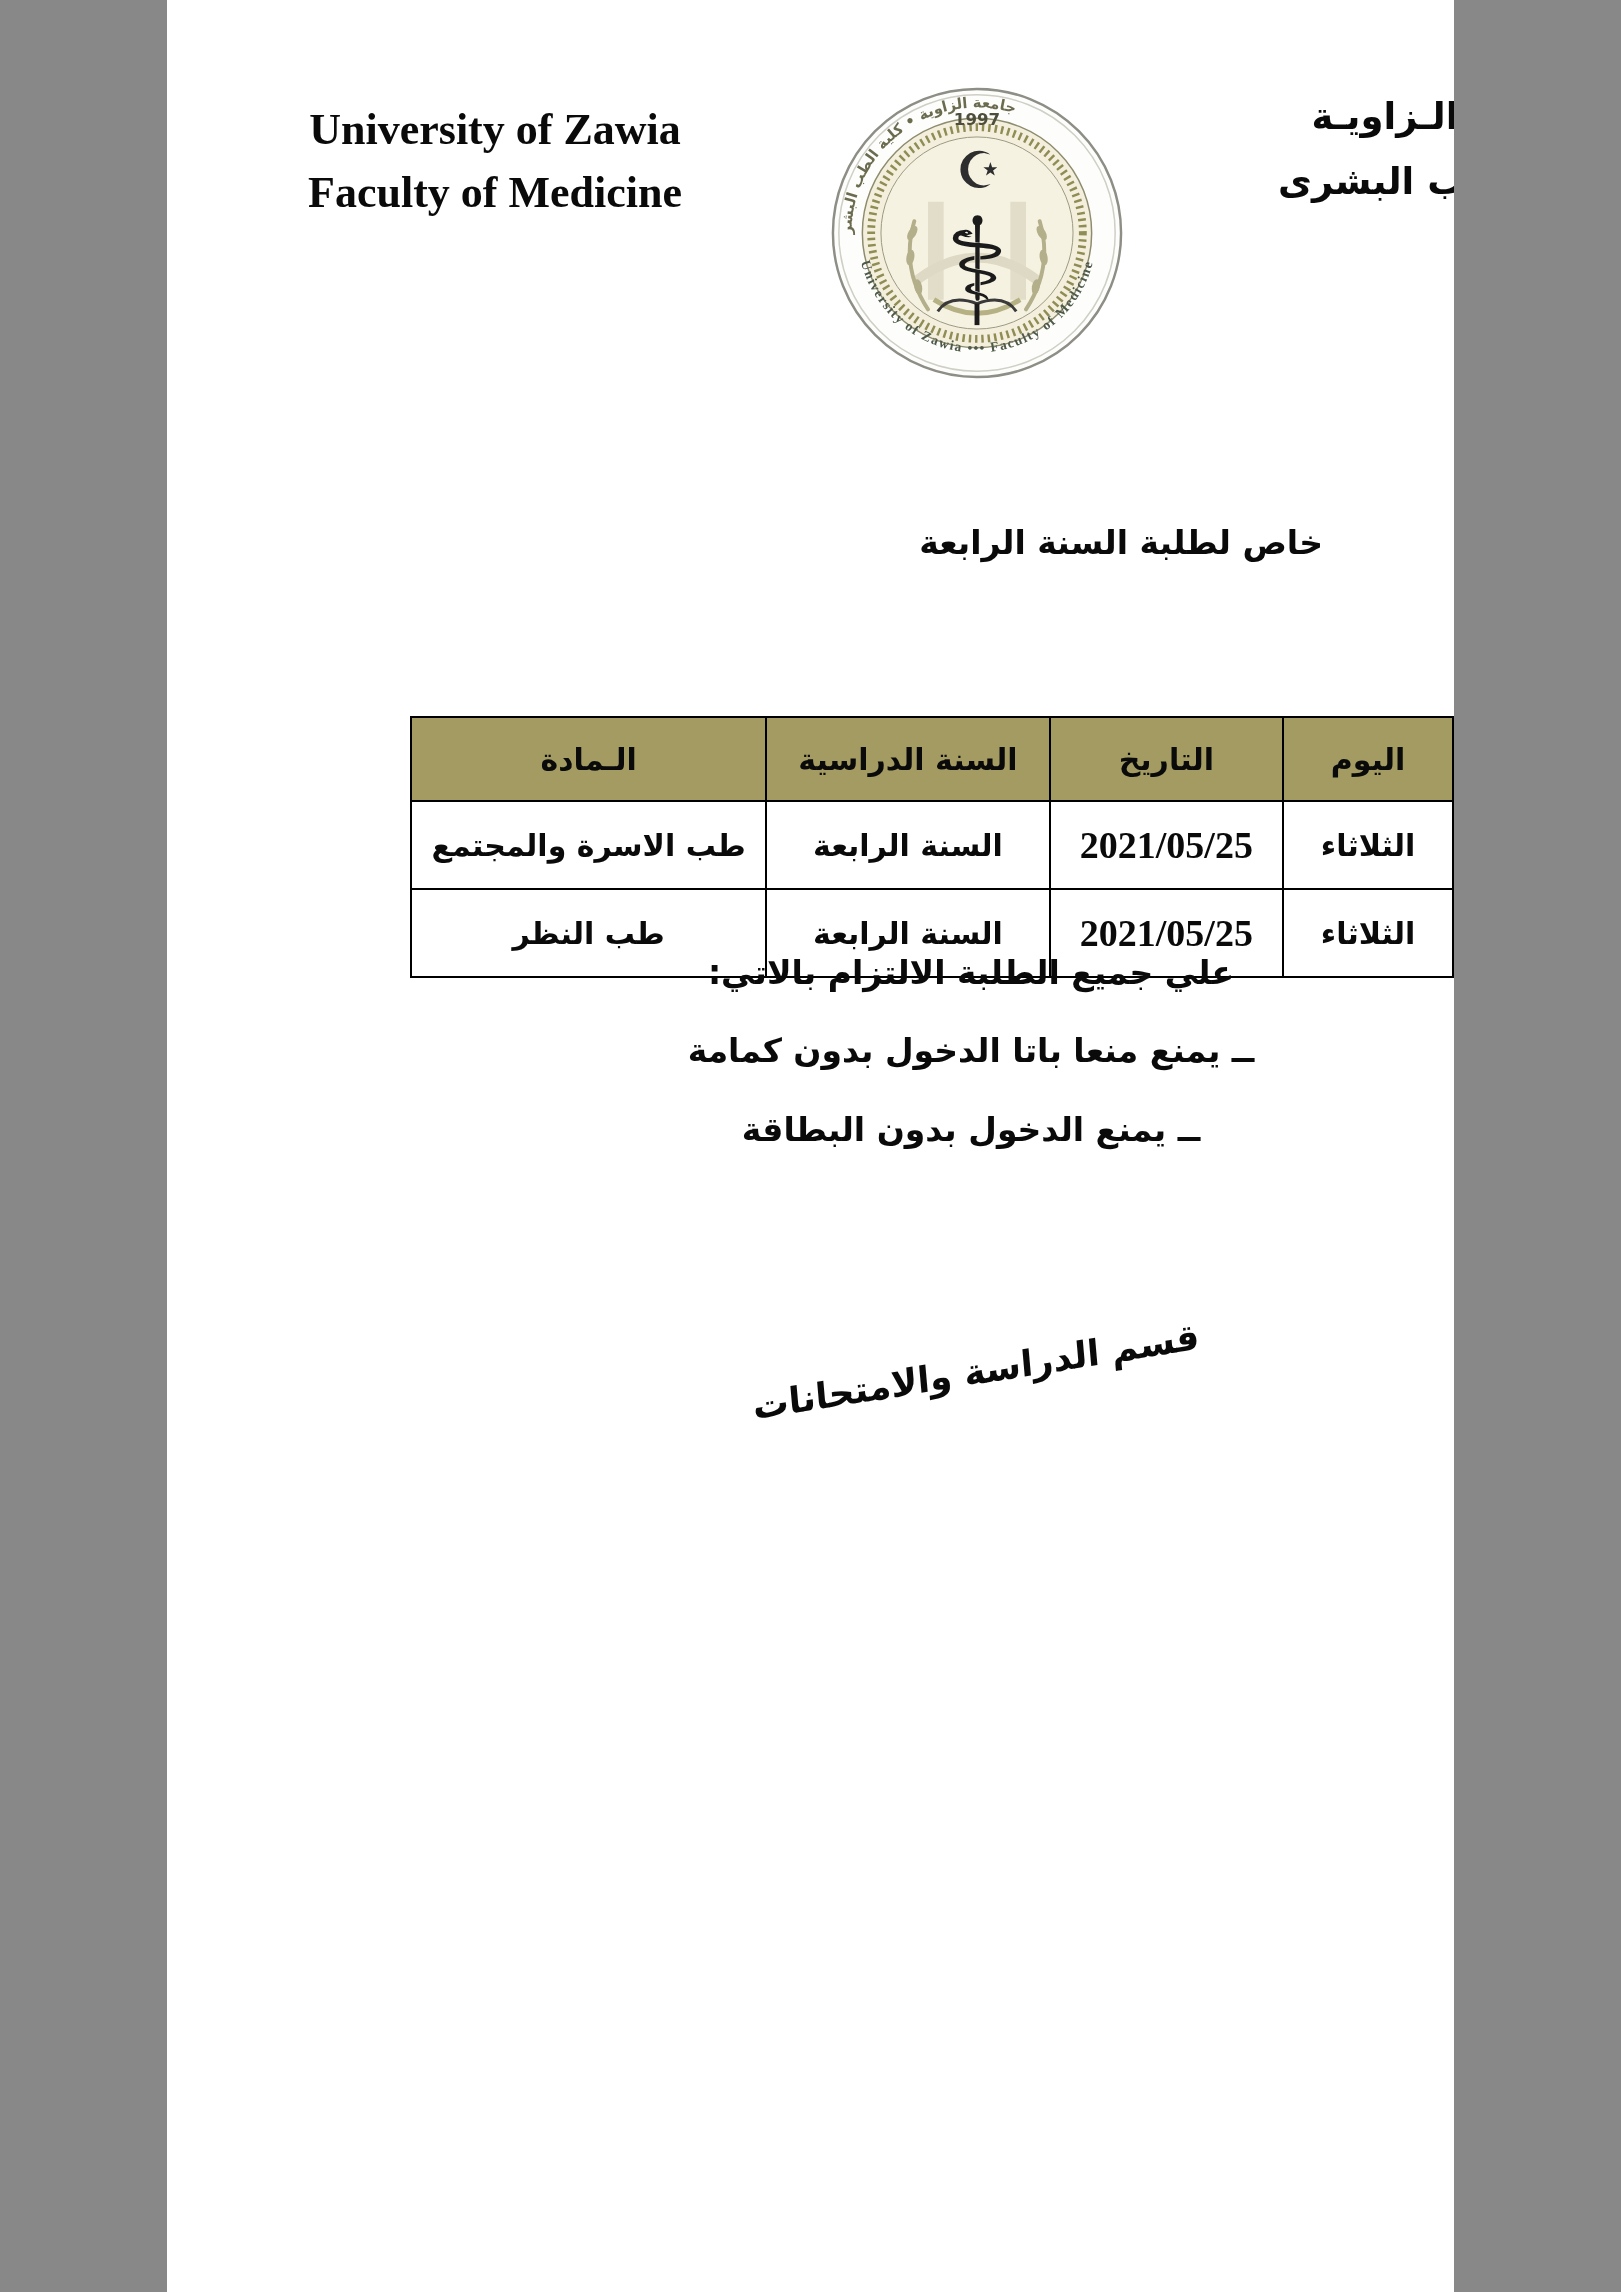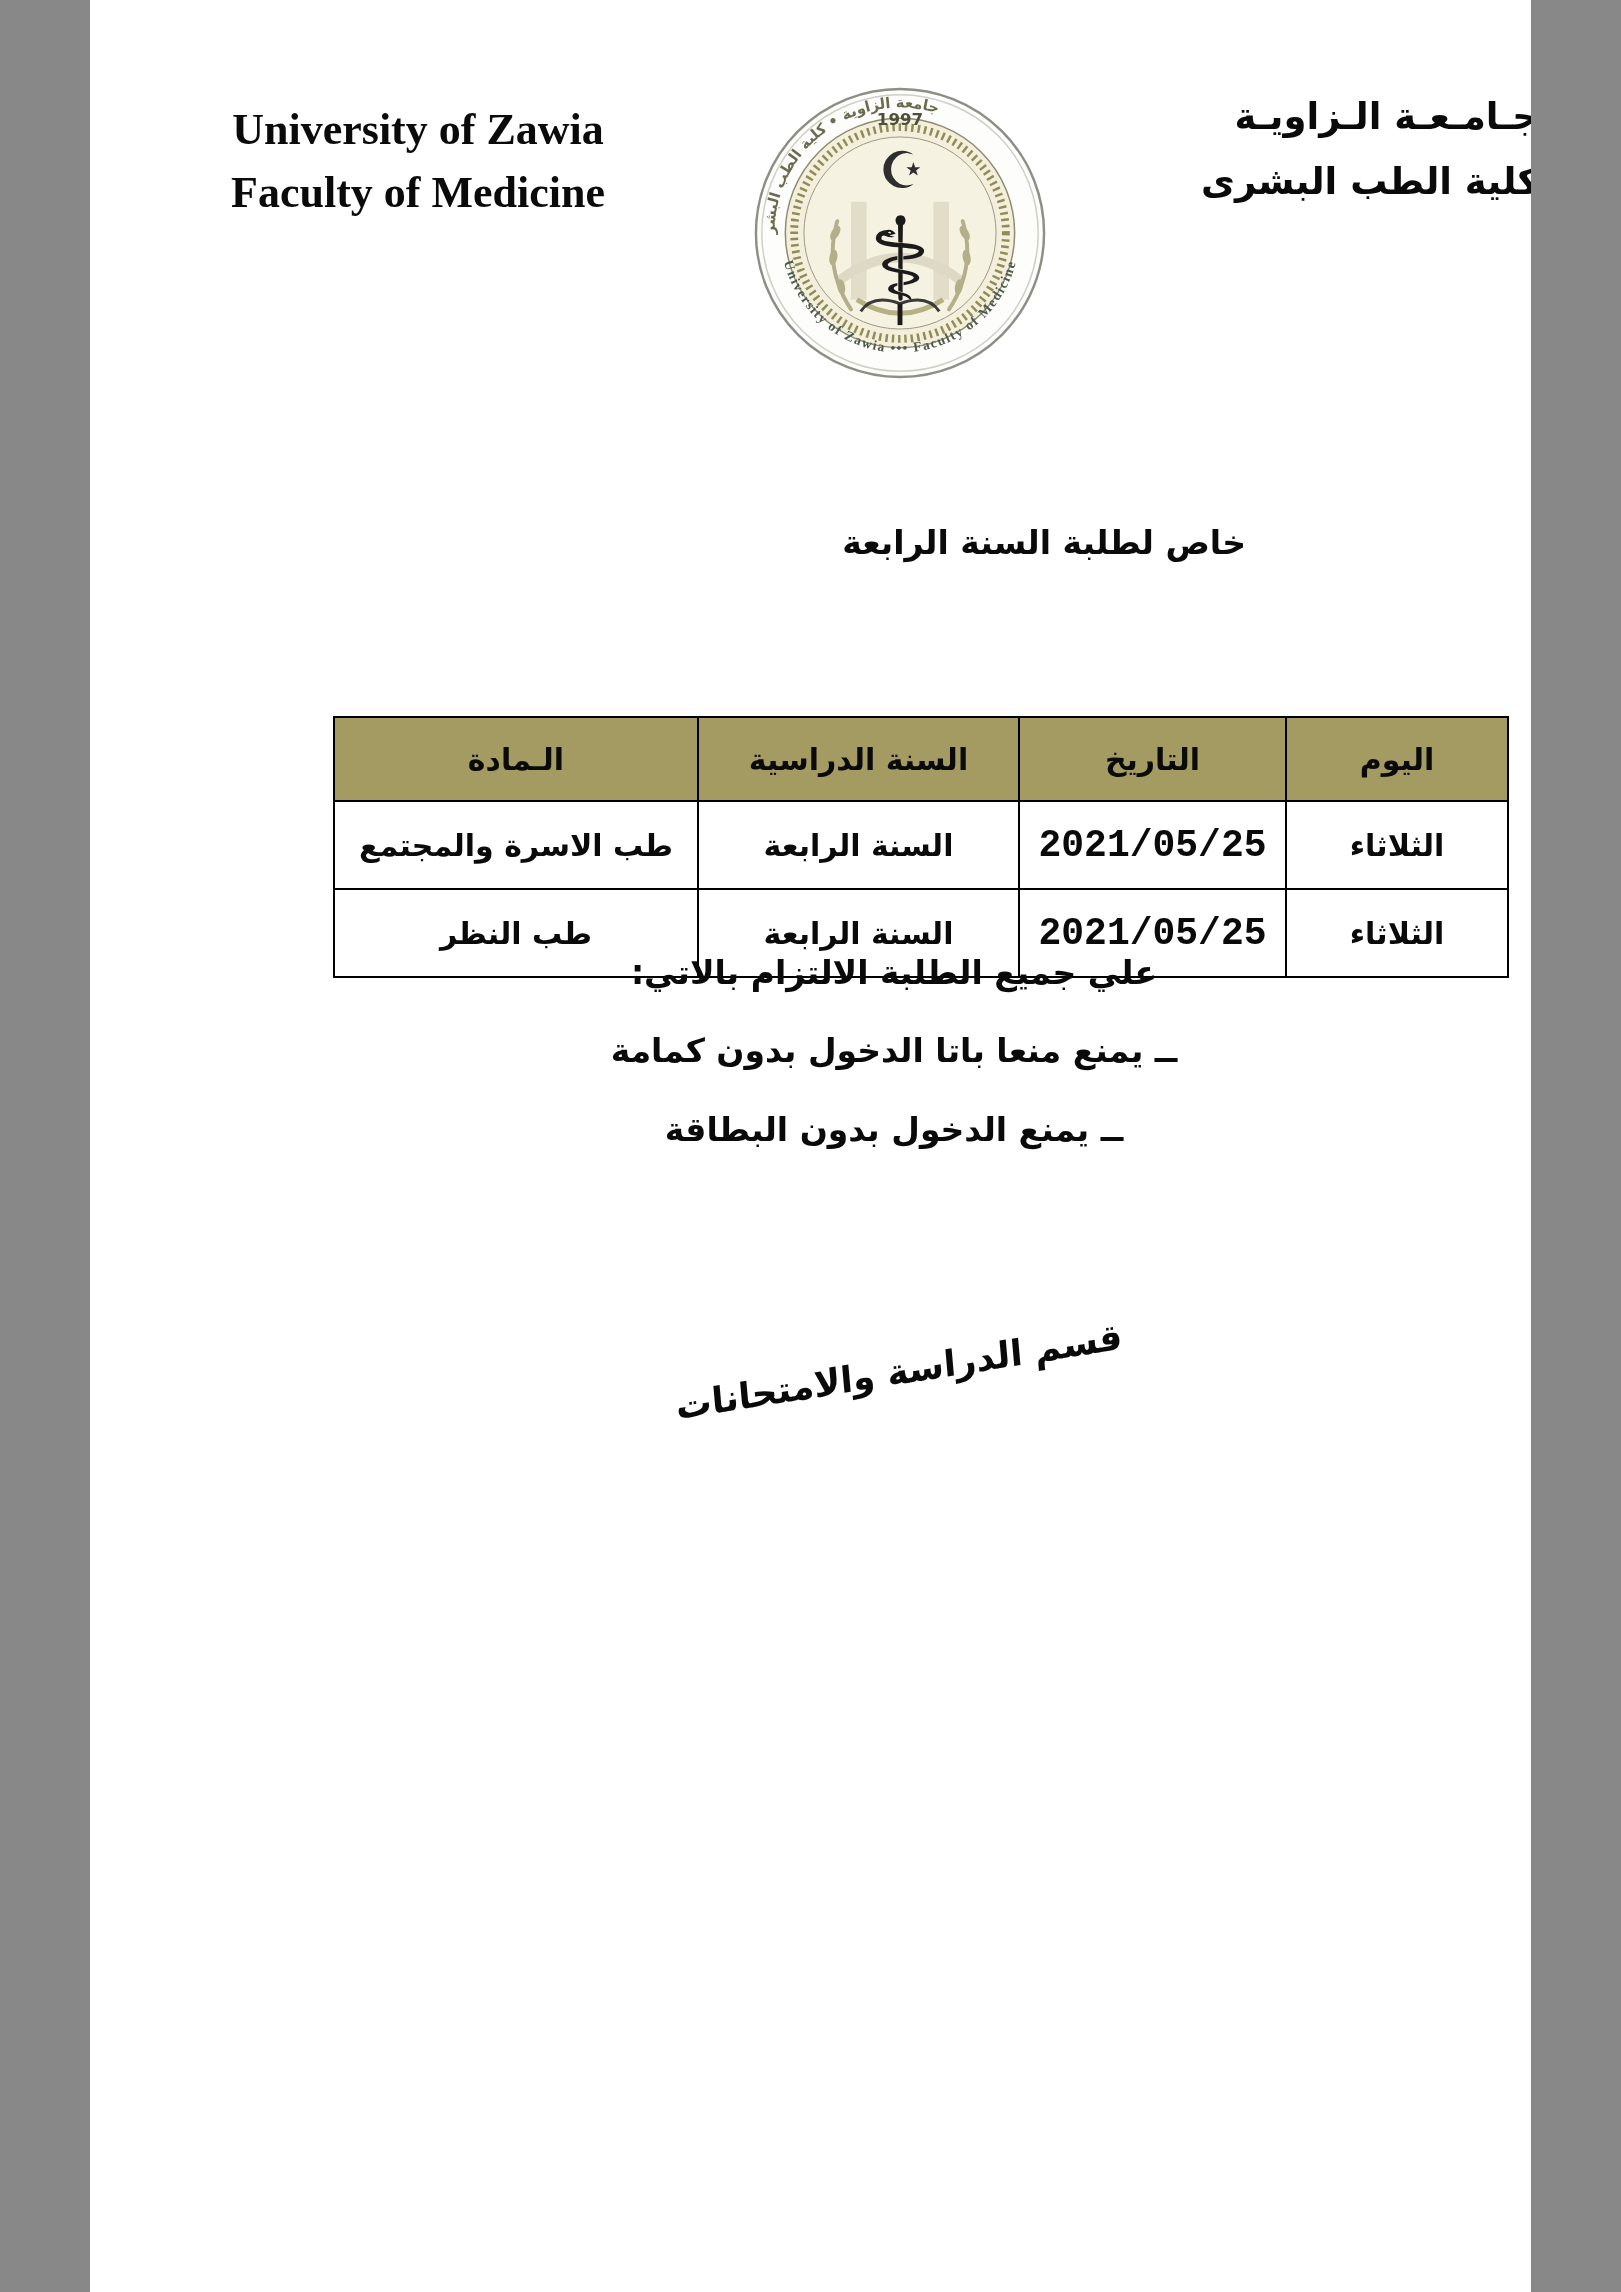--- a/index.html
+++ b/index.html
@@ -1,18 +1,18 @@
 <!DOCTYPE html>
 <html lang="ar"><head>
 <meta charset="utf-8">
 <style>
   html,body{margin:0;padding:0;background:#888;}
   .page{
     position:relative;
-    width:1441px;height:2293px;
+    width:1287px;height:2293px;
     margin:0 auto;
     background:#ffffff;
     font-family:"DejaVu Sans",sans-serif;
     color:#0a0a0a;
     overflow:hidden;
   }
   .header-en{
     position:absolute;left:93px;top:98px;width:470px;
     text-align:center;
     font-family:"Liberation Serif",serif;
@@ -47,21 +47,21 @@
     padding:16px;overflow:hidden;white-space:nowrap;
   }
   table.schedule th{
     background:#a39b62;
     height:50px;font-size:30px;font-weight:bold;
   }
   table.schedule td{
     height:54px;font-size:30px;font-weight:bold;
   }
   table.schedule td.date-cell{
-    font-family:Liberation Mono, monospace;
+    font-family:Liberation Serif, serif;
     font-size:38px;direction:ltr;
   }
   .inst{
     position:absolute;left:412px;width:784px;
     text-align:center;direction:rtl;
     font-weight:bold;font-size:33px;
   }
   #inst-intro{top:953px;}
   #inst-item1{top:1031px;}
   #inst-item2{top:1110px;}

